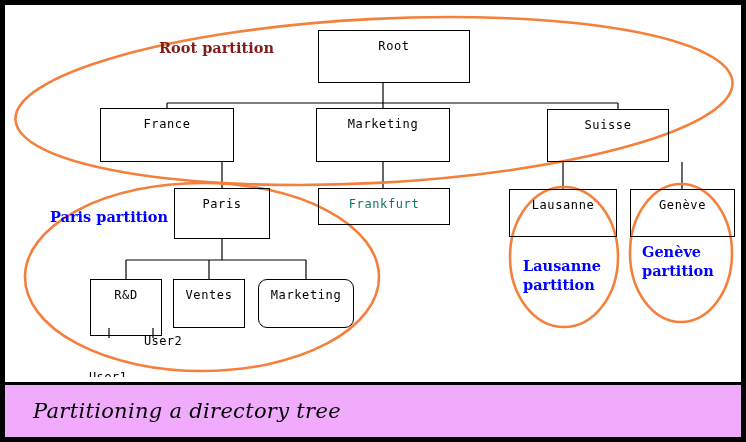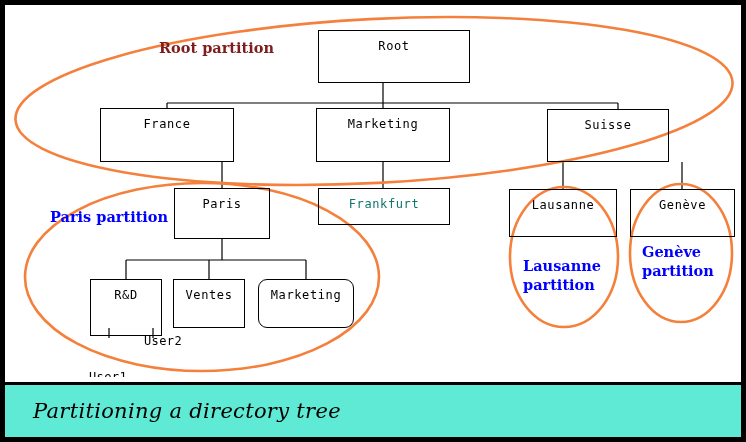--- a/index.html
+++ b/index.html
@@ -90,21 +90,21 @@
   }
 
   
   #caption-bar {
     position: absolute;
     left: 0;
     top: 377px;
     width: 736px;
     height: 55px;
     box-sizing: border-box;
-    background: #5eead4;
+    background: #f0abfc;
     border-top: 3px solid #000000;
     display: flex;
     align-items: center;
   }
   #caption-text {
     margin-left: 28px;
     color: #000000;
     font-family: "DejaVu Serif", "Liberation Serif", serif;
     font-style: italic;
     font-size: 21px;

